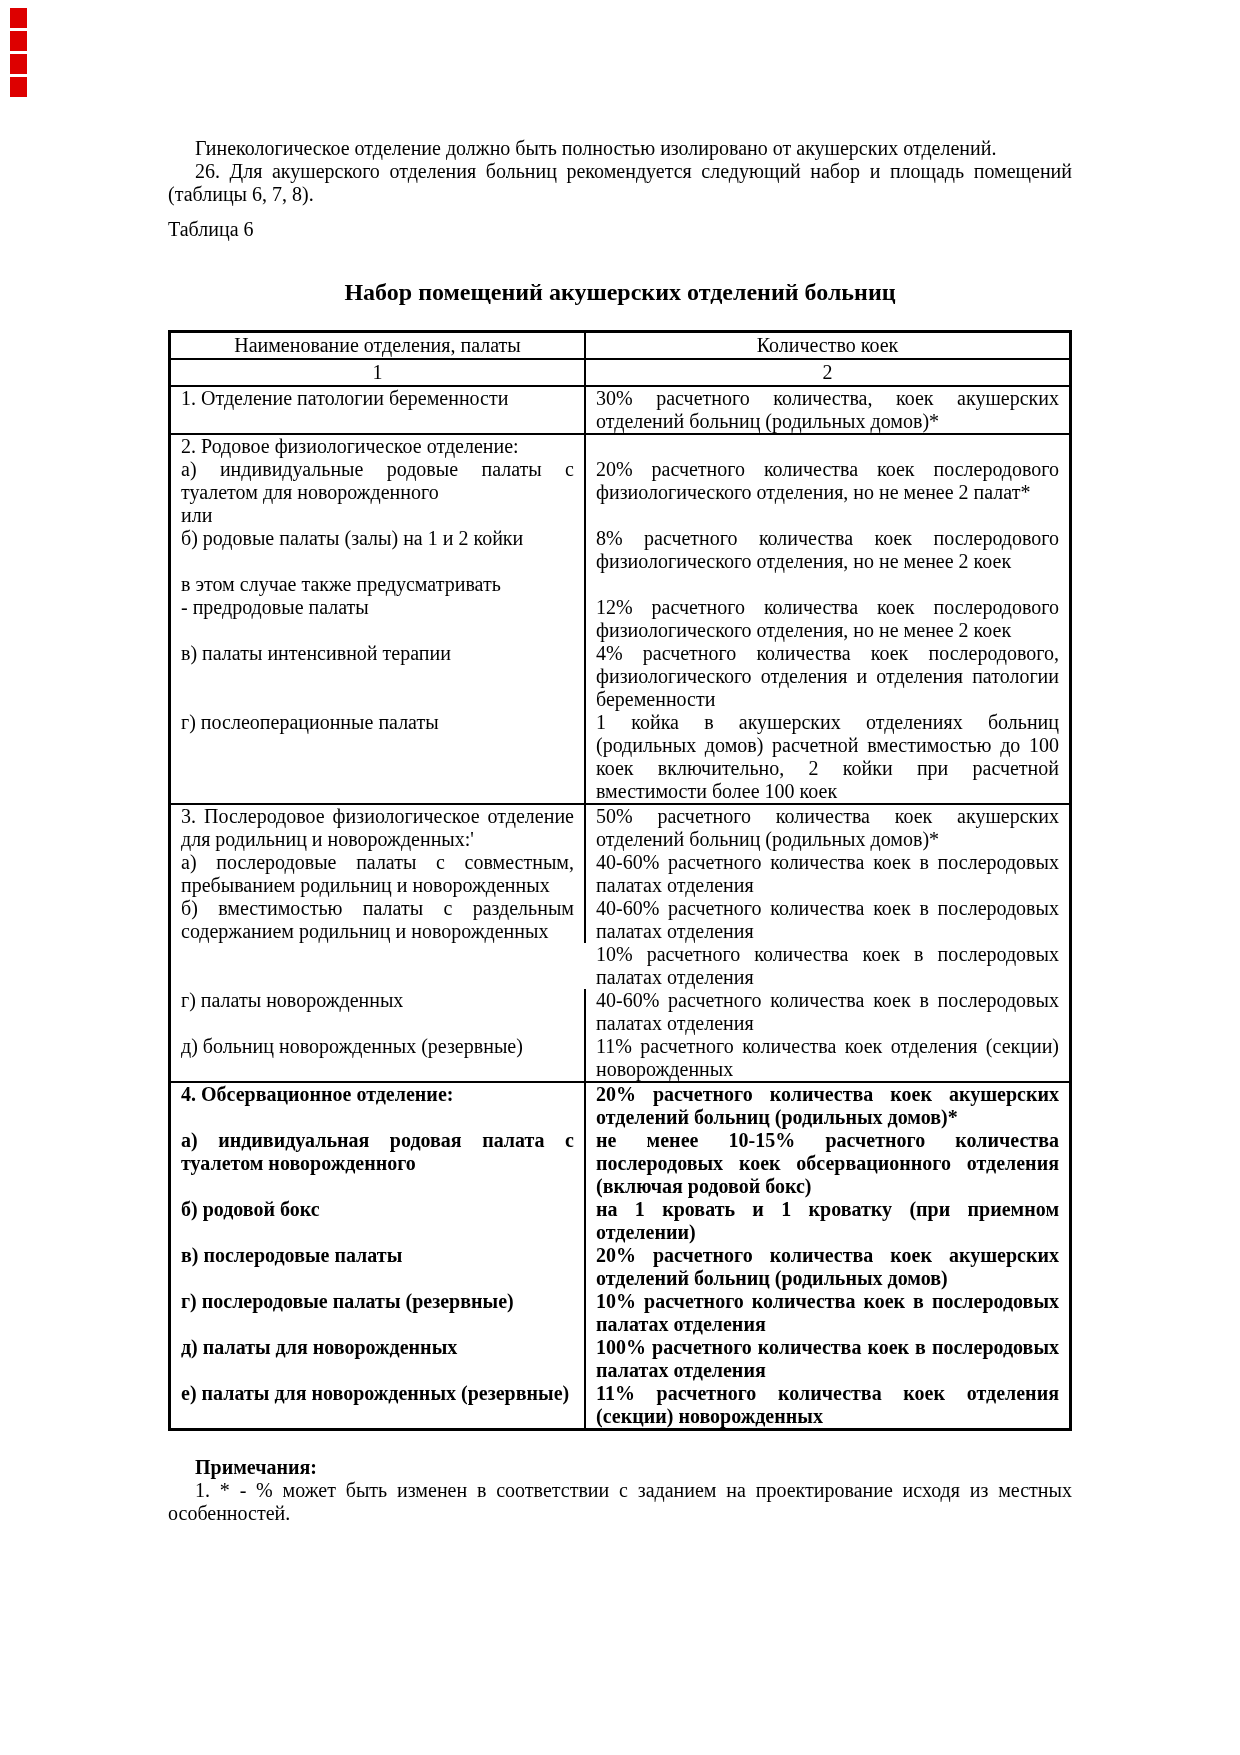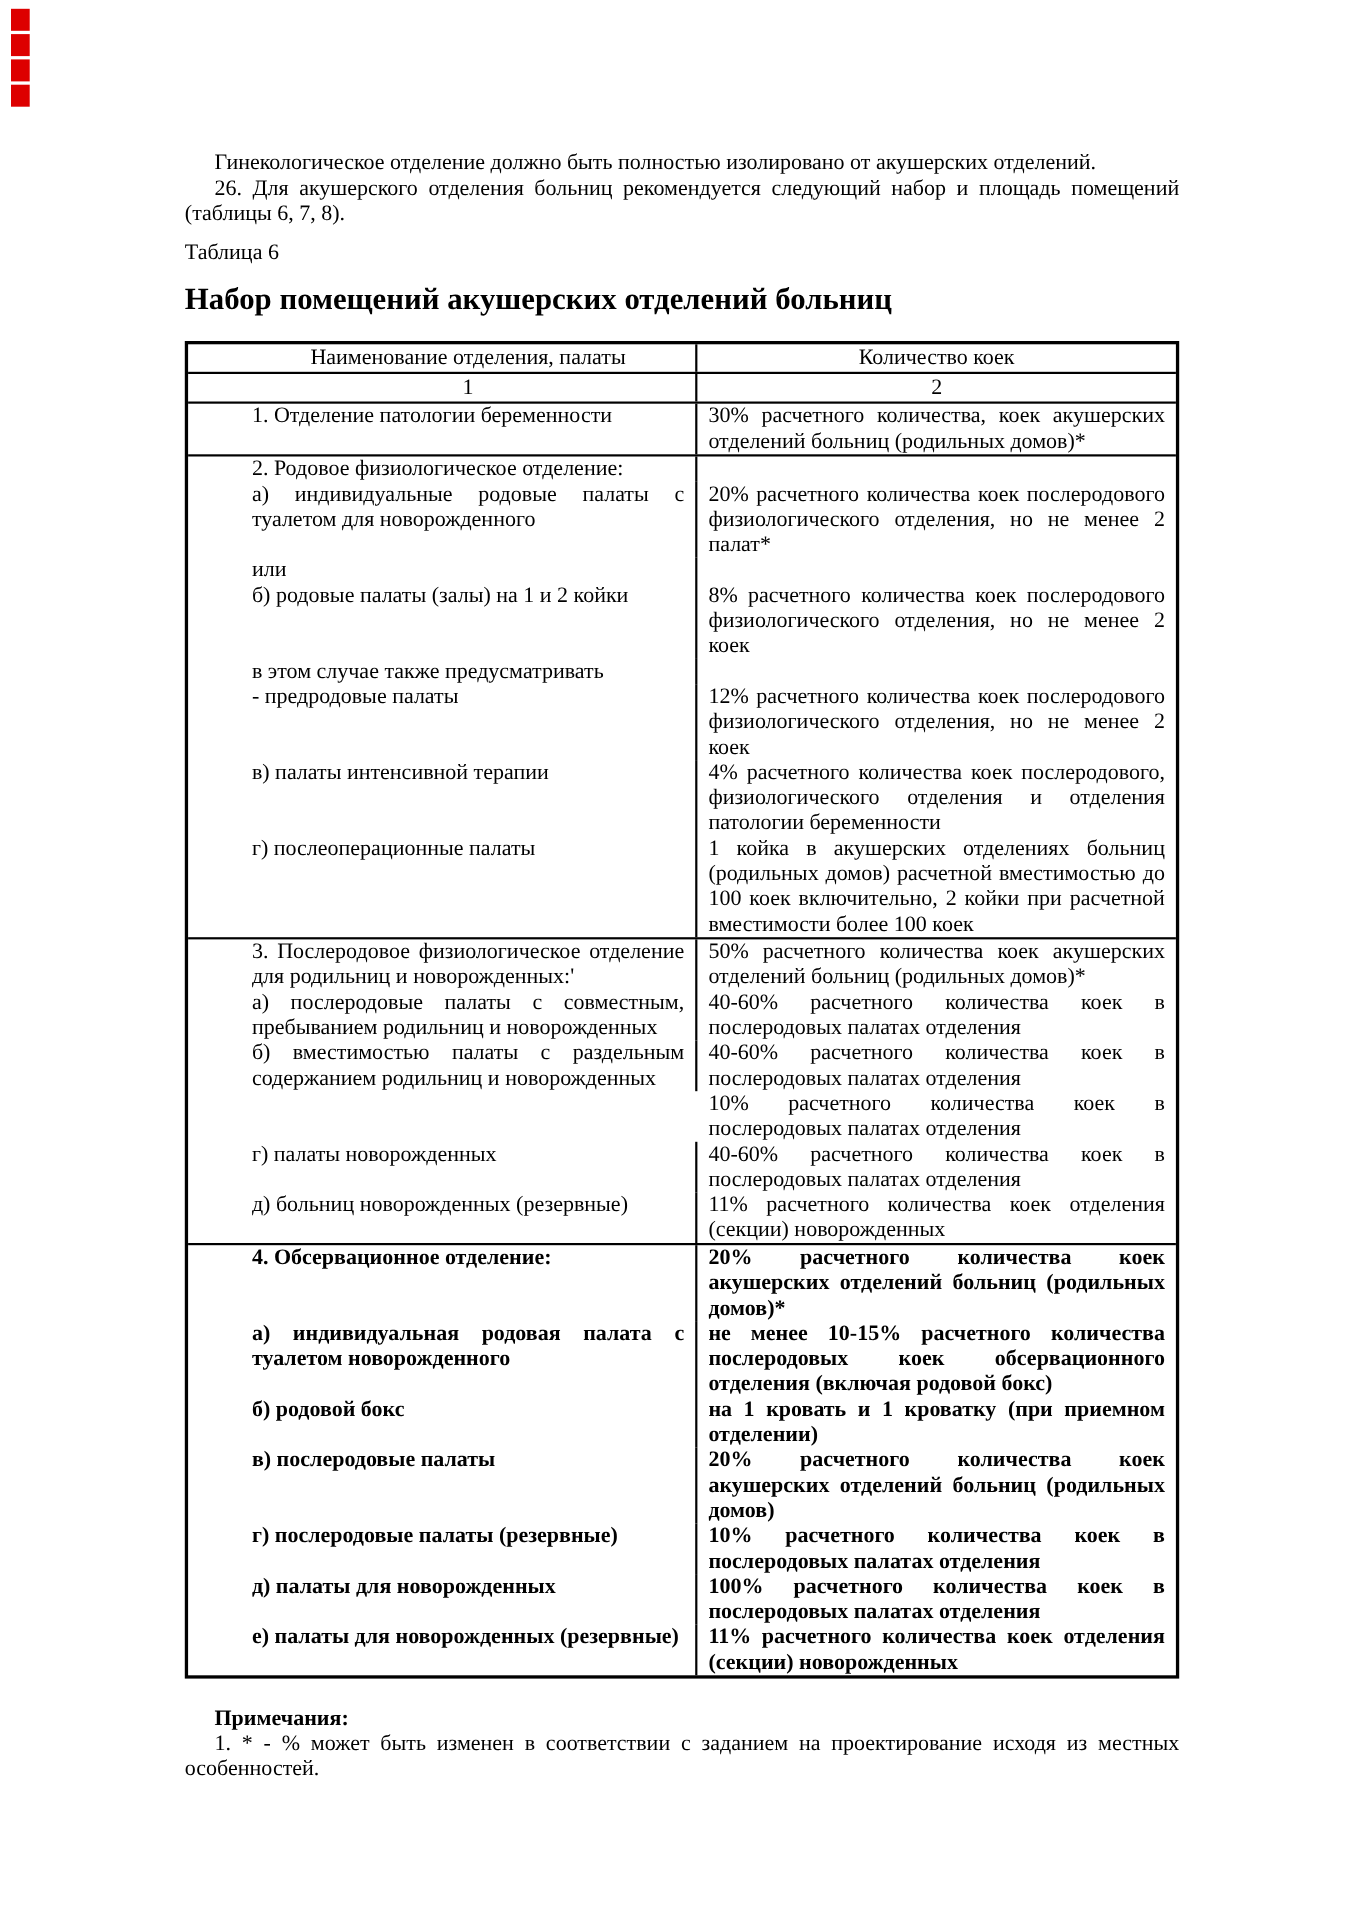--- a/index.html
+++ b/index.html
@@ -23,23 +23,23 @@
   .content {
     position: absolute;
     left: 168px;
     top: 137px;
     width: 904px;
     font-size: 20px;
     line-height: 23px;
   }
   .para { margin: 0; text-align: justify; text-indent: 27px; }
   .table-ref { margin-top: 12px; }
-  .table-title { text-align: left; font-weight: bold; margin-top: 20px; font-size: 28px; }
+  .table-title { text-align: center; font-weight: bold; margin-top: 40px; font-size: 24px; }
   .rtable { margin-top: 26px; border: 3px solid #000; }
-  .hrow, .trow { display: grid; grid-template-columns: 415px 1fr; padding-left: 48px; }
+  .hrow, .trow { display: grid; grid-template-columns: 415px 1fr; }
   .hrow.names { border-bottom: 2px solid #000; }
   .hrow.nums  { border-bottom: 2px solid #000; }
   .hcell { text-align: center; padding: 1px 10px; }
   .hcell.left, .cell.left { border-right: 2px solid #000; }
   .trow { border-bottom: 2px solid #000; }
   .trow:last-child { border-bottom: none; font-weight: bold; }
   .cell { padding: 0 10px; min-height: 23px; }
   .cell.left  { grid-column: 1; }
   .cell.right { grid-column: 2; }
   .cell p { margin: 0; text-align: justify; }

